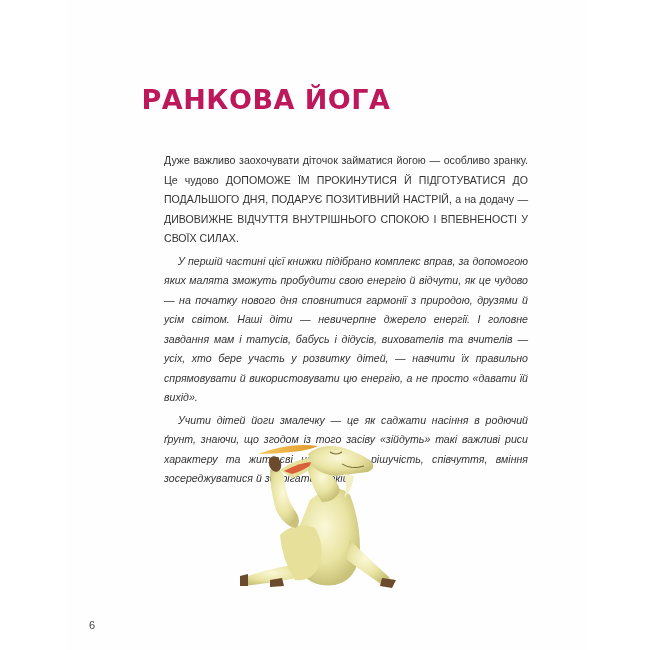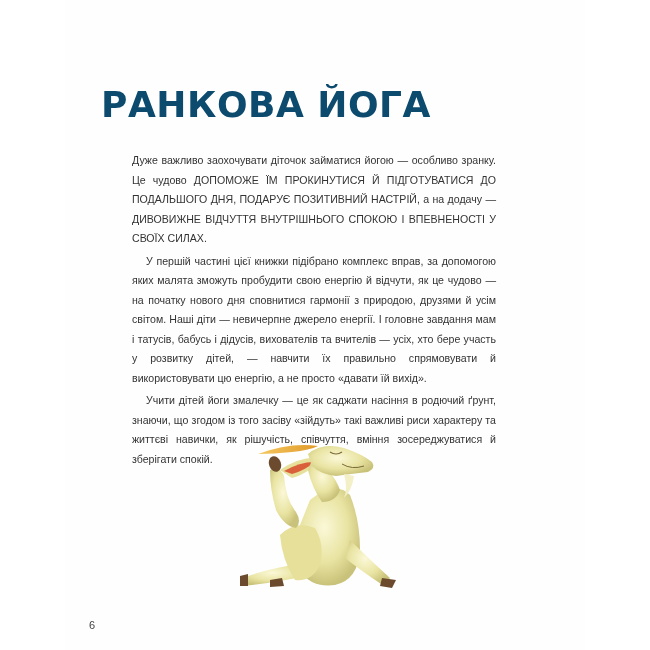--- a/index.html
+++ b/index.html
@@ -20,41 +20,42 @@
       box-shadow: 0 0 1px rgba(0,0,0,0.03);
     }
     .title {
       position: absolute;
       left: 0;
       top: 84px;
       width: 532px;
       text-align: center;
       font-family: "DejaVu Sans", sans-serif;
       font-weight: bold;
-      font-size: 36px;
+      font-size: 27px;
       letter-spacing: 0.5px;
-      color: #0c4a6e;
+      color: #be185d;
       margin: 0;
     }
     .body-text {
       position: absolute;
-      left: 132px;
+      left: 164px;
       top: 151px;
       width: 364px;
       font-family: "Liberation Sans", sans-serif;
       font-size: 10.6px;
       line-height: 19.5px;
       color: #333333;
     }
     .body-text p {
       margin: 0 0 3px 0;
       text-align: justify;
     }
     .body-text p.indent {
       text-indent: 14px;
+      font-style: italic;
     }
     .illustration {
       position: absolute;
       left: 240px;
       top: 440px;
       width: 180px;
       height: 170px;
     }
     .page-number {
       position: absolute;

